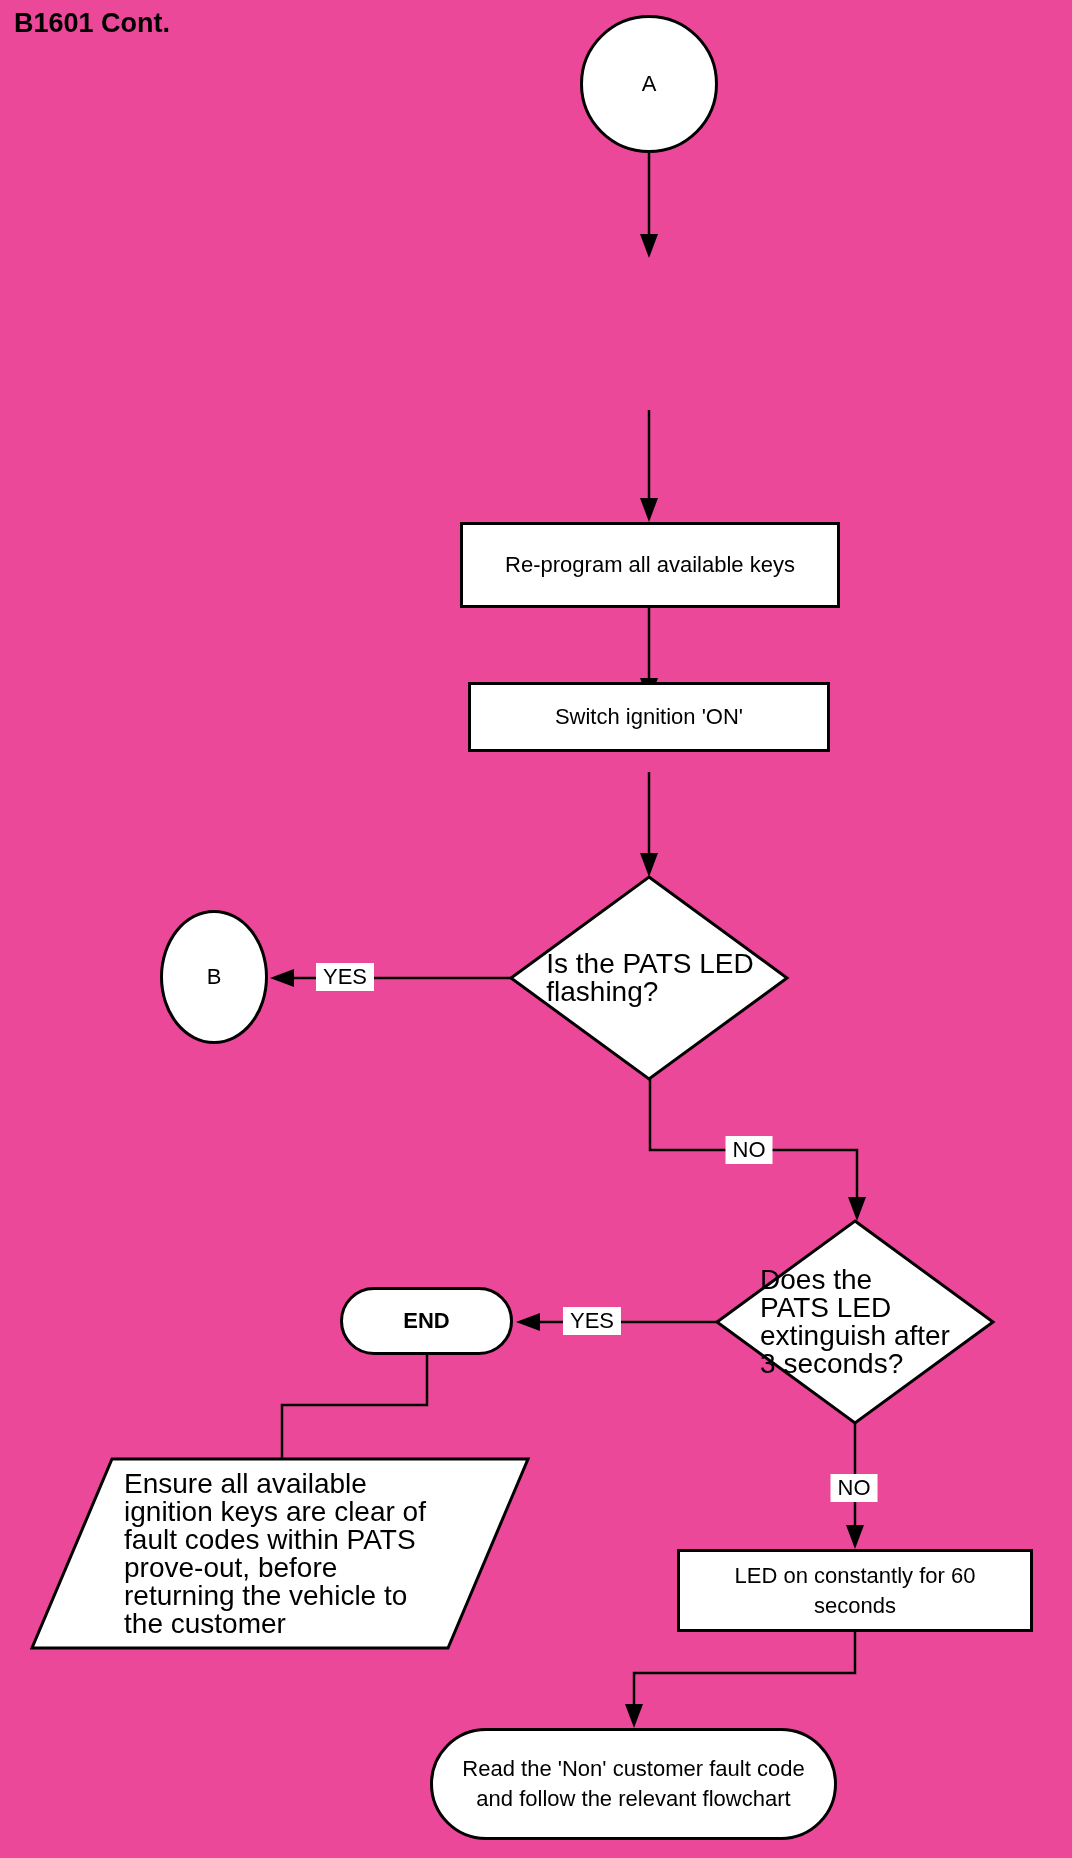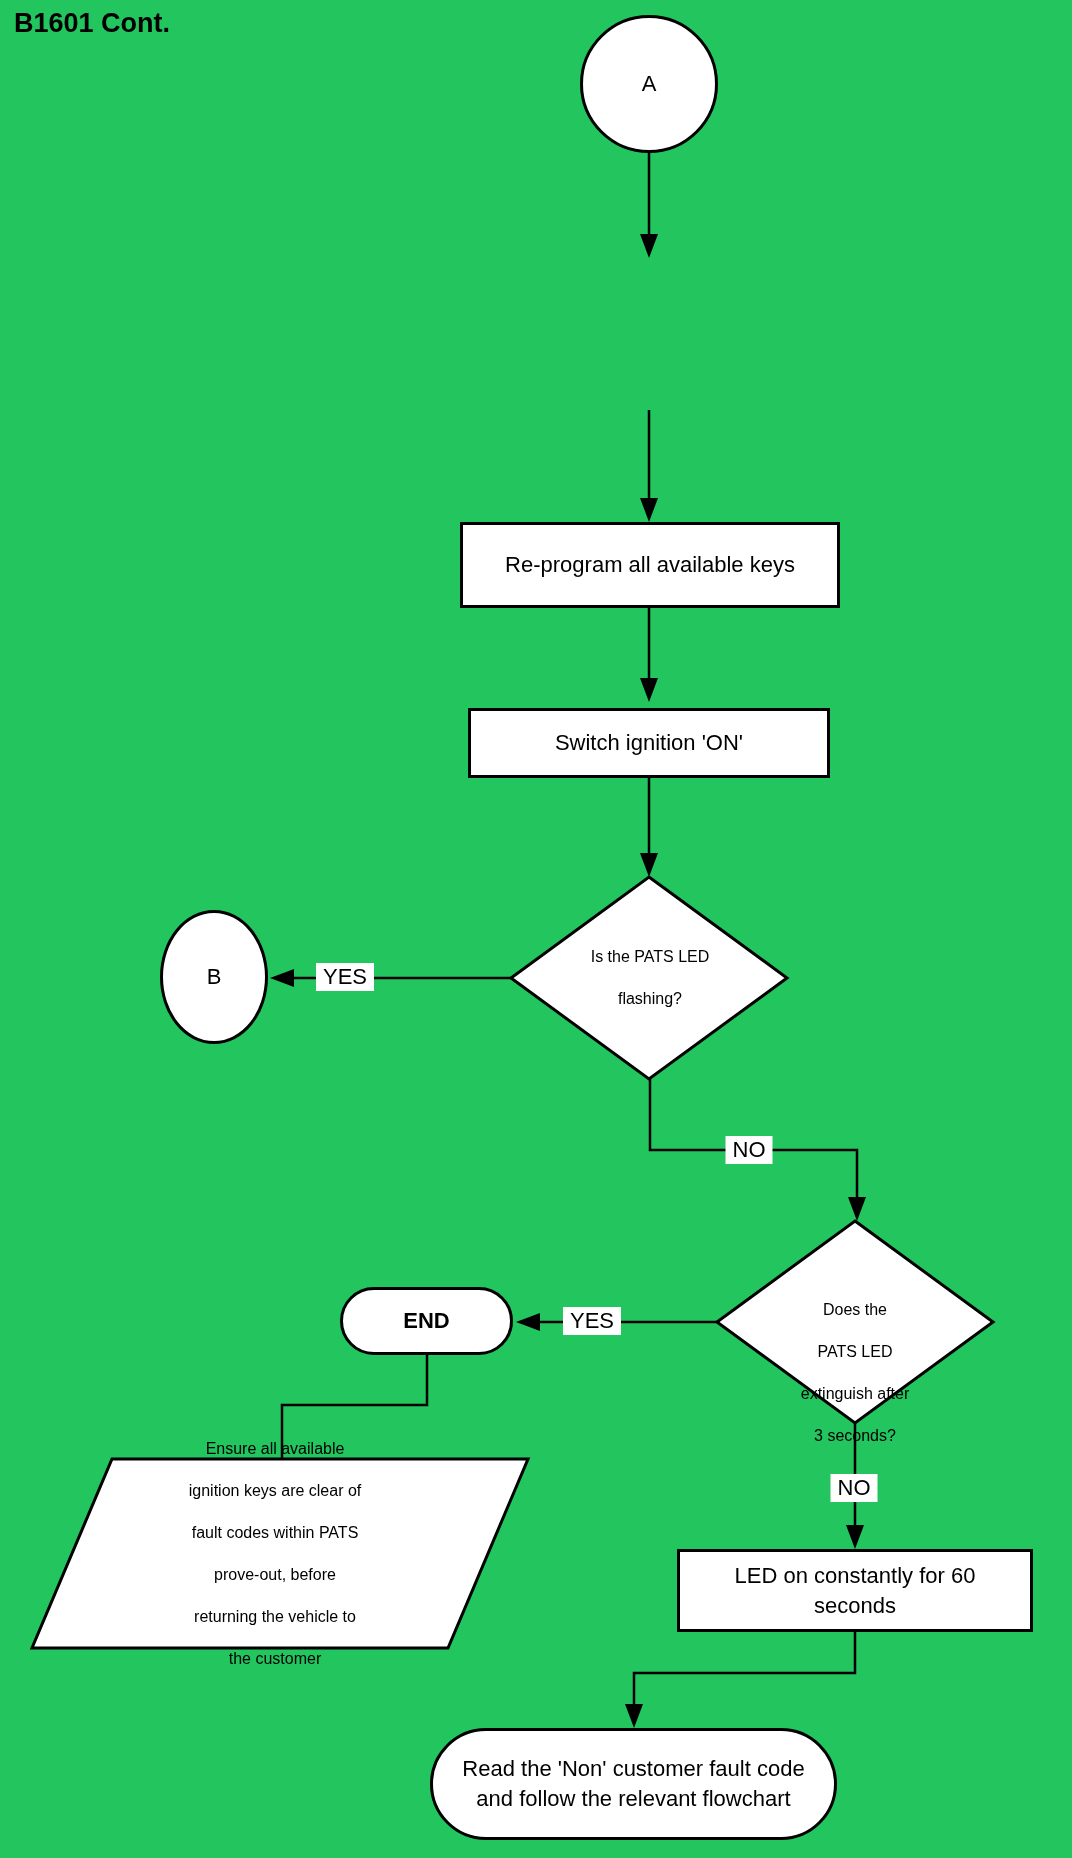--- a/index.html
+++ b/index.html
@@ -4,21 +4,21 @@
 <style>
   html, body {
     margin: 0;
     padding: 0;
     background: #ffffff;
   }
   #canvas {
     position: relative;
     width: 1072px;
     height: 1858px;
-    background: #22c55e;
+    background: #ec4899;
     font-family: "Liberation Sans", sans-serif;
     color: #000000;
     overflow: hidden;
   }
   #edges-layer {
     position: absolute;
     left: 0; top: 0;
     width: 1072px; height: 1858px;
   }
   .shape {
@@ -34,24 +34,24 @@
     font-size: 22px;
     line-height: 30px;
     color: #000000;
   }
   .circle { border-radius: 50%; }
   .node-text {
     position: absolute;
     display: flex;
     align-items: center;
     justify-content: center;
-    text-align: center;
+    text-align: left;
     white-space: pre-line;
-    font-size: 16px;
-    line-height: 42px;
+    font-size: 28px;
+    line-height: 28px;
     color: #000000;
   }
   .edge-label {
     position: absolute;
     transform: translate(-50%, -50%);
     background: #ffffff;
     padding: 1px 7px;
     font-size: 22px;
     color: #000000;
   }
@@ -126,32 +126,32 @@
 
   <div class="shape circle" style="left:580px; top:15px; width:138px; height:138px;">
     <span>A</span>
   </div>
 
 
   <div class="shape" style="left:460px; top:522px; width:380px; height:86px;">
     <span>Re-program all available keys</span>
   </div>
 
-  <div class="shape" style="left:468px; top:708px; width:362px; height:70px;">
+  <div class="shape" style="left:468px; top:682px; width:362px; height:70px;">
     <span>Switch ignition 'ON'</span>
   </div>
 
   <div class="node-text" style="left:513px; top:890px; width:274px; height:176px;">Is the PATS LED
 flashing?</div>
 
   <div class="shape circle" style="left:160px; top:910px; width:108px; height:134px;">
     <span>B</span>
   </div>
 
-  <div class="node-text" style="left:717px; top:1282px; width:276px; height:182px;">Does the
+  <div class="node-text" style="left:717px; top:1231px; width:276px; height:182px;">Does the
 PATS LED
 extinguish after
 3 seconds?</div>
 
   <div class="shape" style="left:340px; top:1287px; width:173px; height:68px; border-radius:34px;font-weight:bold;">
     <span>END</span>
   </div>
 
   <div class="node-text" style="left:70px; top:1465px; width:410px; height:178px;">Ensure all available
 ignition keys are clear of

